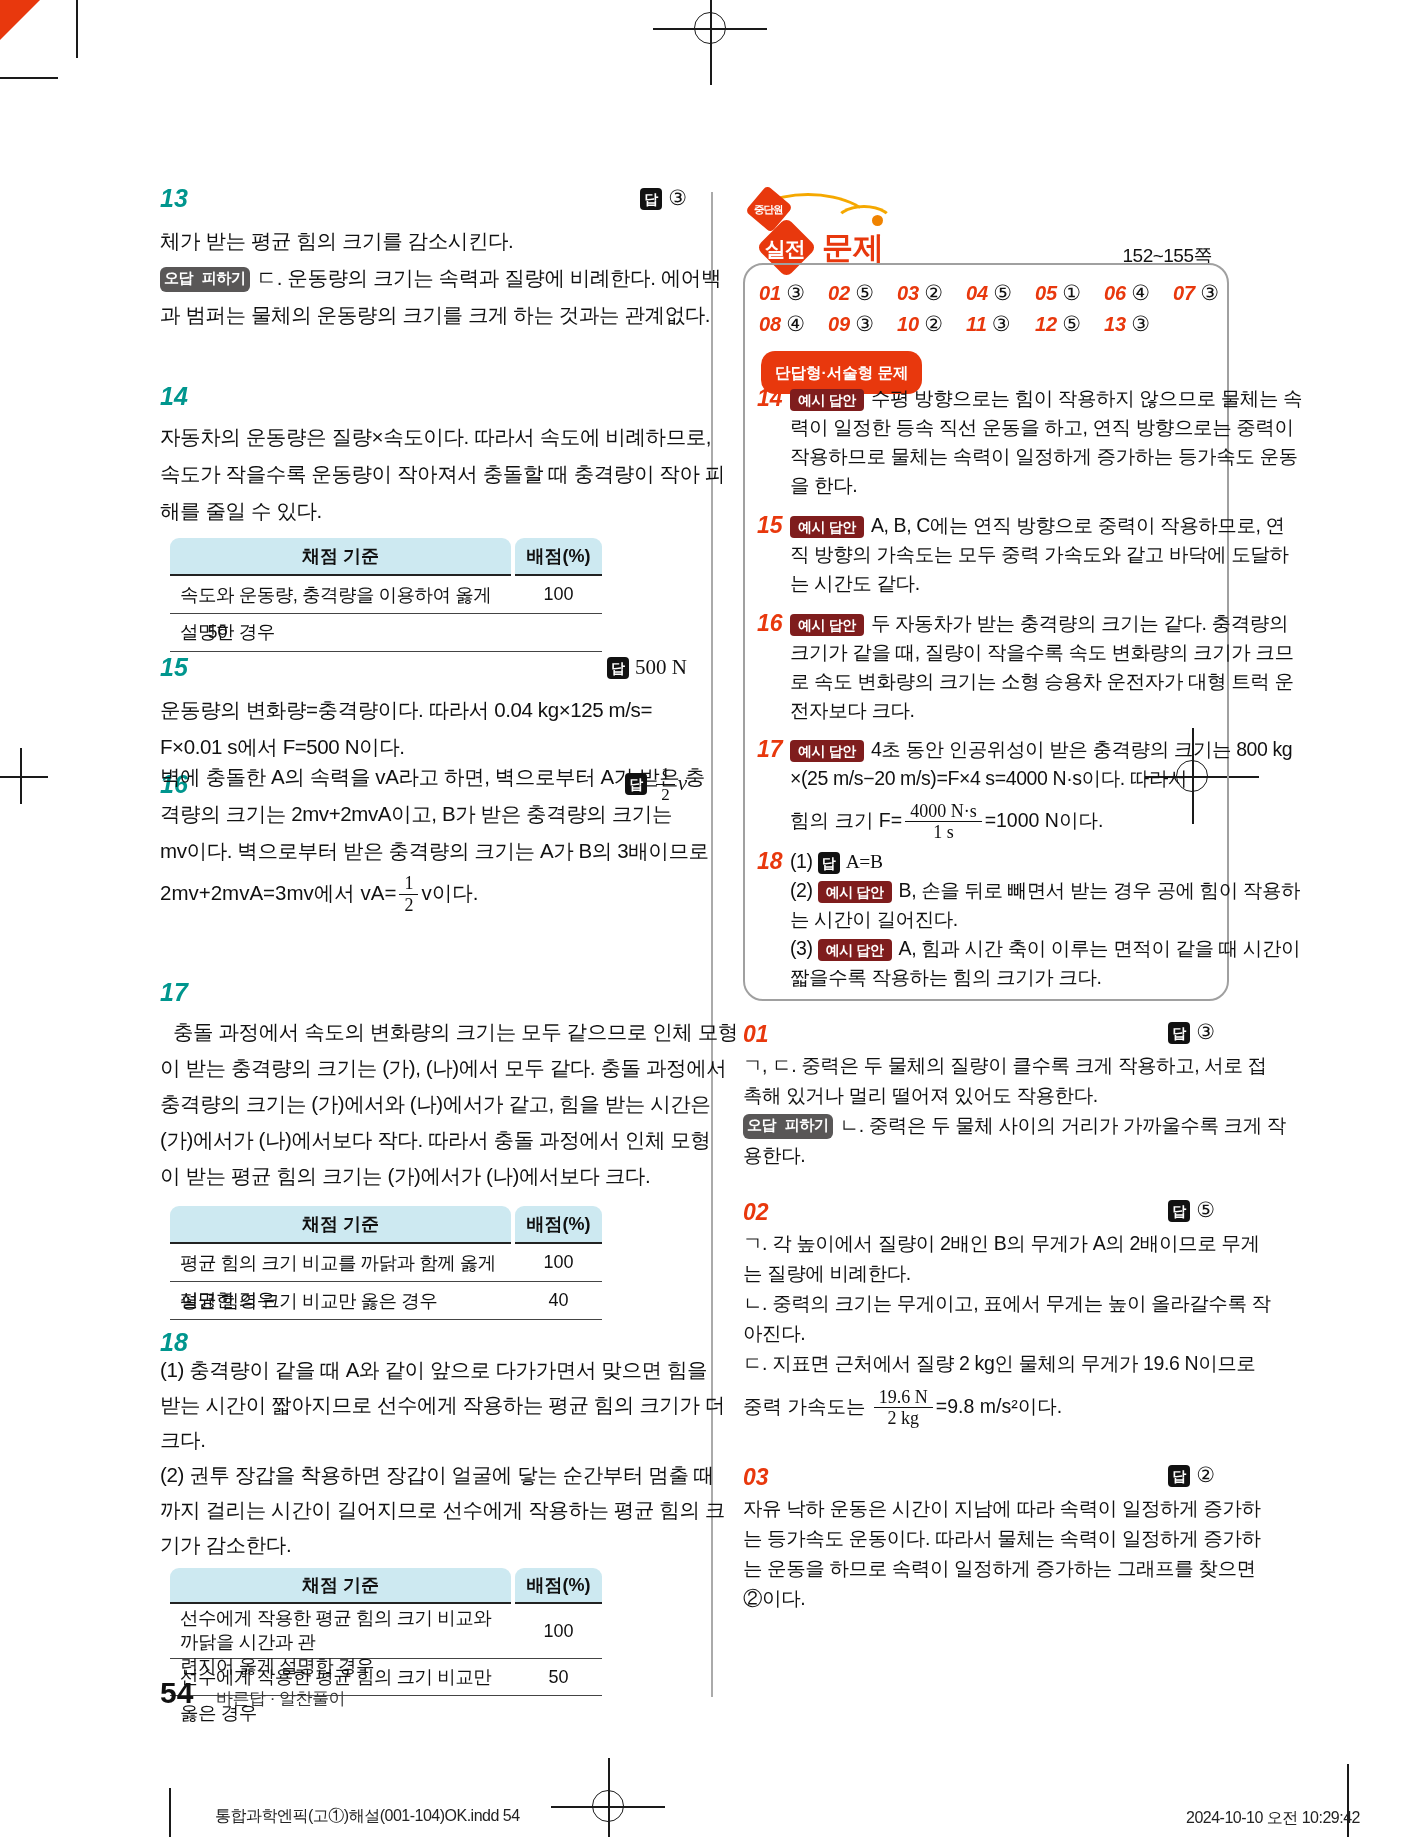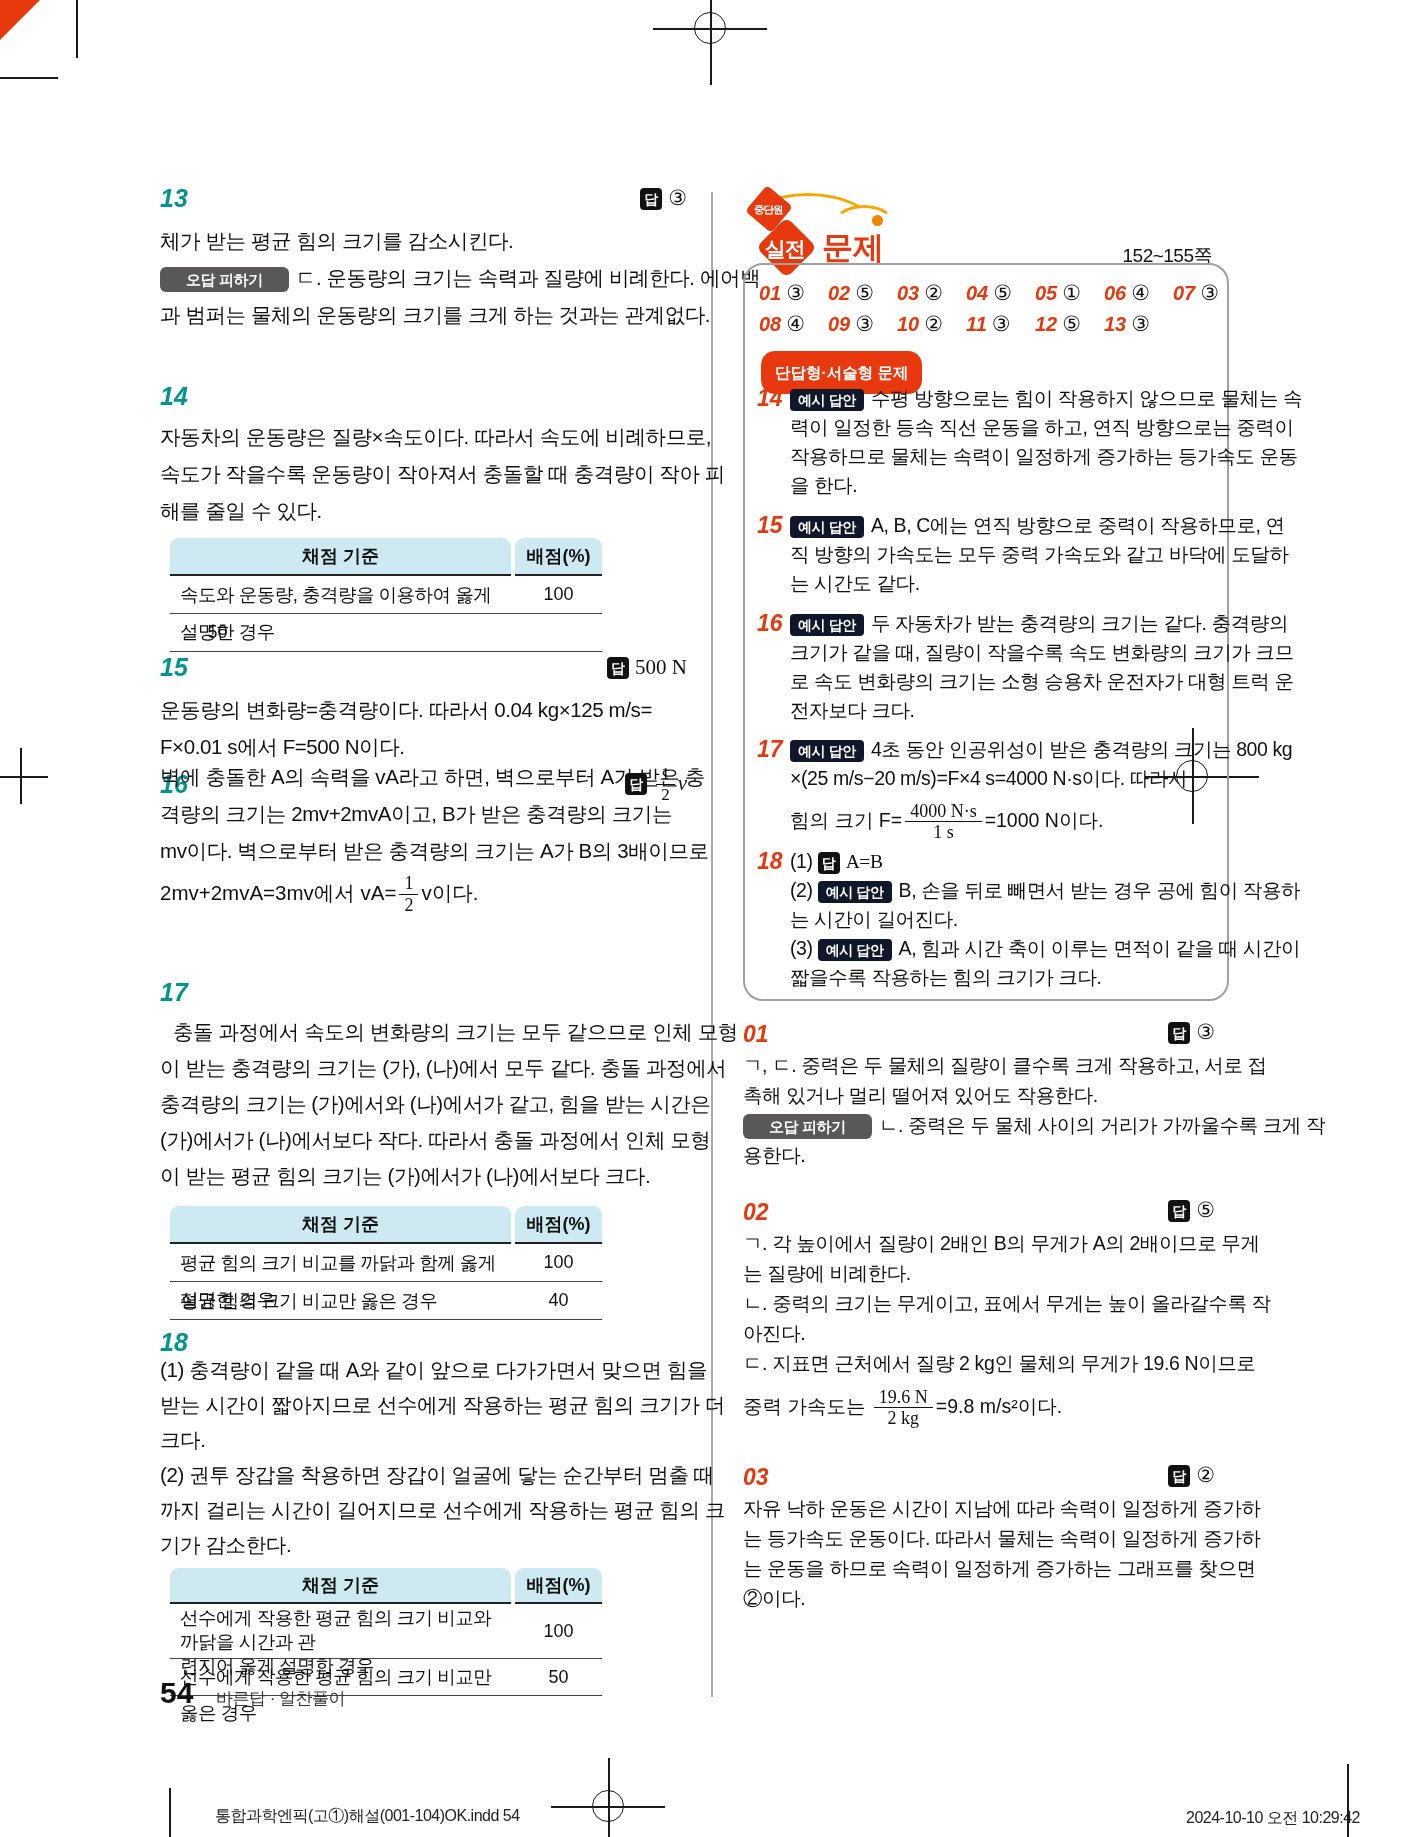--- a/index.html
+++ b/index.html
@@ -19,22 +19,22 @@
   .ln{height:37px;line-height:37px;font-size:20.5px;letter-spacing:-0.4px;white-space:nowrap;}
   .rln{height:29px;line-height:29px;font-size:19.5px;letter-spacing:-0.4px;white-space:nowrap;}
   .serif{font-family:"Liberation Serif",serif;}
   .qnum-left{position:absolute;color:#00968e;font-weight:bold;font-style:italic;font-size:25px;line-height:25px;}
   .qnum-red{position:absolute;color:#e8380d;font-weight:bold;font-style:italic;font-size:23px;line-height:25px;}
   .abs{position:absolute;}
   
   .badge-dap{display:inline-block;background:#111;color:#fff;width:22px;height:22px;line-height:23px;
     text-align:center;border-radius:4px;font-size:14px;font-weight:bold;vertical-align:middle;margin-right:6px;}
   .badge-wrong{display:inline-block;background:#595757;color:#fff;height:25px;line-height:25px;
-    padding:0 26px;border-radius:6px;font-size:15px;font-weight:bold;vertical-align:middle;margin-right:7px;}
-  .badge-example{display:inline-block;background:#0f172a;color:#fff;height:22px;line-height:22px;
+    padding:0 4px;border-radius:6px;font-size:15px;font-weight:bold;vertical-align:middle;margin-right:7px;font-family:Liberation Mono, monospace;}
+  .badge-example{display:inline-block;background:#7f1d1d;color:#fff;height:22px;line-height:22px;
     padding:0 8px;border-radius:4px;font-size:14px;font-weight:bold;vertical-align:middle;margin-right:7px;}
   .badge-section{position:absolute;background:#e8380d;color:#fff;height:27px;line-height:27px;
     padding:8px 14px;border-radius:14px;font-size:15.5px;font-weight:bold;}
   .ans-line{position:absolute;font-size:21px;white-space:nowrap;}
   .circled{font-size:21px;}
   
   .gtable{position:absolute;width:432px;}
   .gt-head{display:flex;}
   .gt-head .c1{width:341px;background:#cde9f1;border-radius:9px 9px 0 0;text-align:center;
     font-weight:bold;font-size:18px;border-bottom:2px solid #222;}

